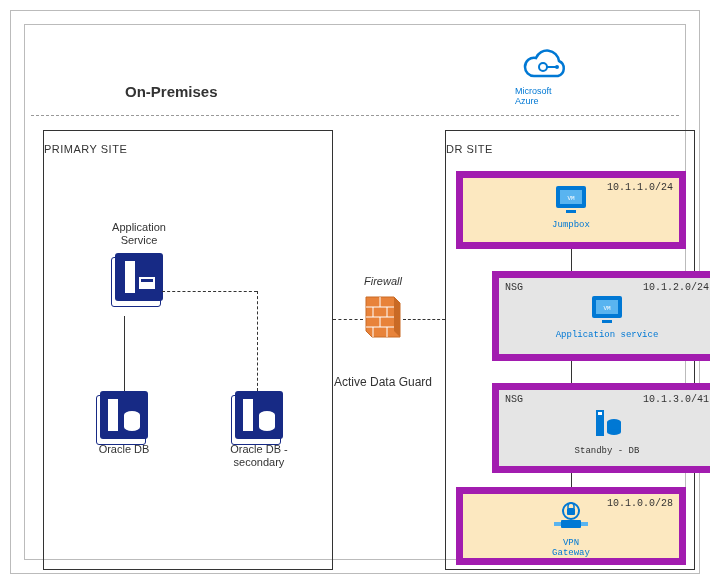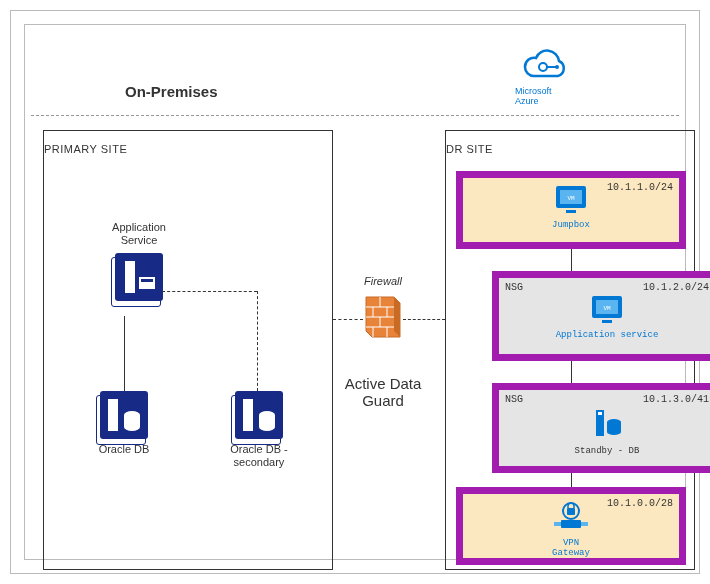--- a/index.html
+++ b/index.html
@@ -42,21 +42,21 @@
     border: 1px solid #333;
   }
   .box-title { text-align:left; font-size:11px; margin-top:12px; letter-spacing:0.5px;}
   .dr-box {
     position: absolute;
     top: 105px; left: 420px;
     width: 250px; height: 440px;
     border: 1px solid #333;
   }
   .firewall { position:absolute; top:250px; left:328px; width:60px; text-align:center; font-size:11px;font-style:italic;}
-  .firewall-label-bottom { position:absolute; top:350px; left:308px; width:100px; text-align:center; font-size:15px;}
+  .firewall-label-bottom { position:absolute; top:350px; left:308px; width:100px; text-align:center; font-size:12px;}
   .icon-square {
     width:48px; height:48px;
     background:#172a85;
     border-radius:3px;
     position:relative;
     display:inline-block;
   }
   .stack-shadow::before {
     content:"";
     position:absolute;

